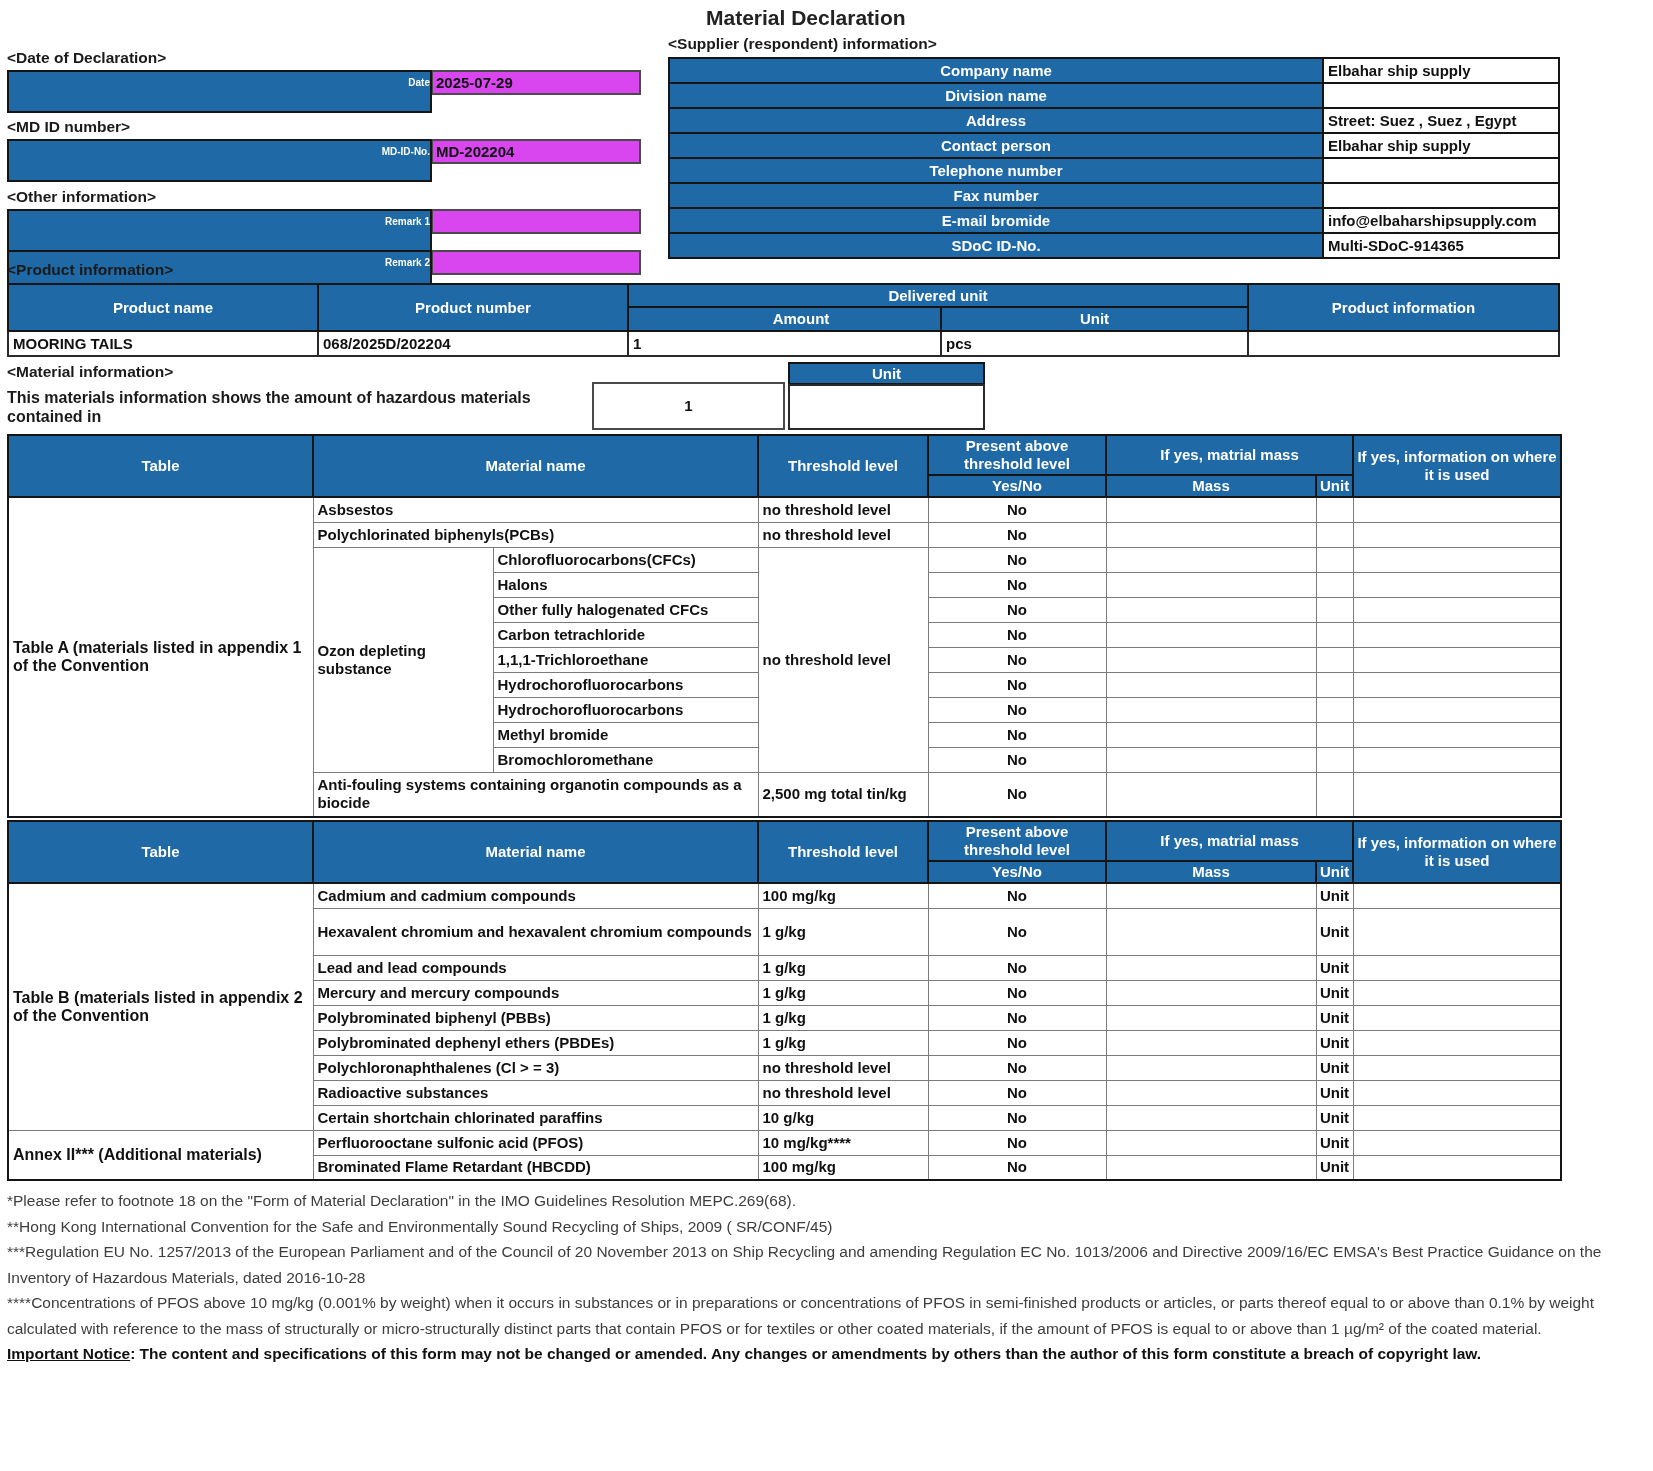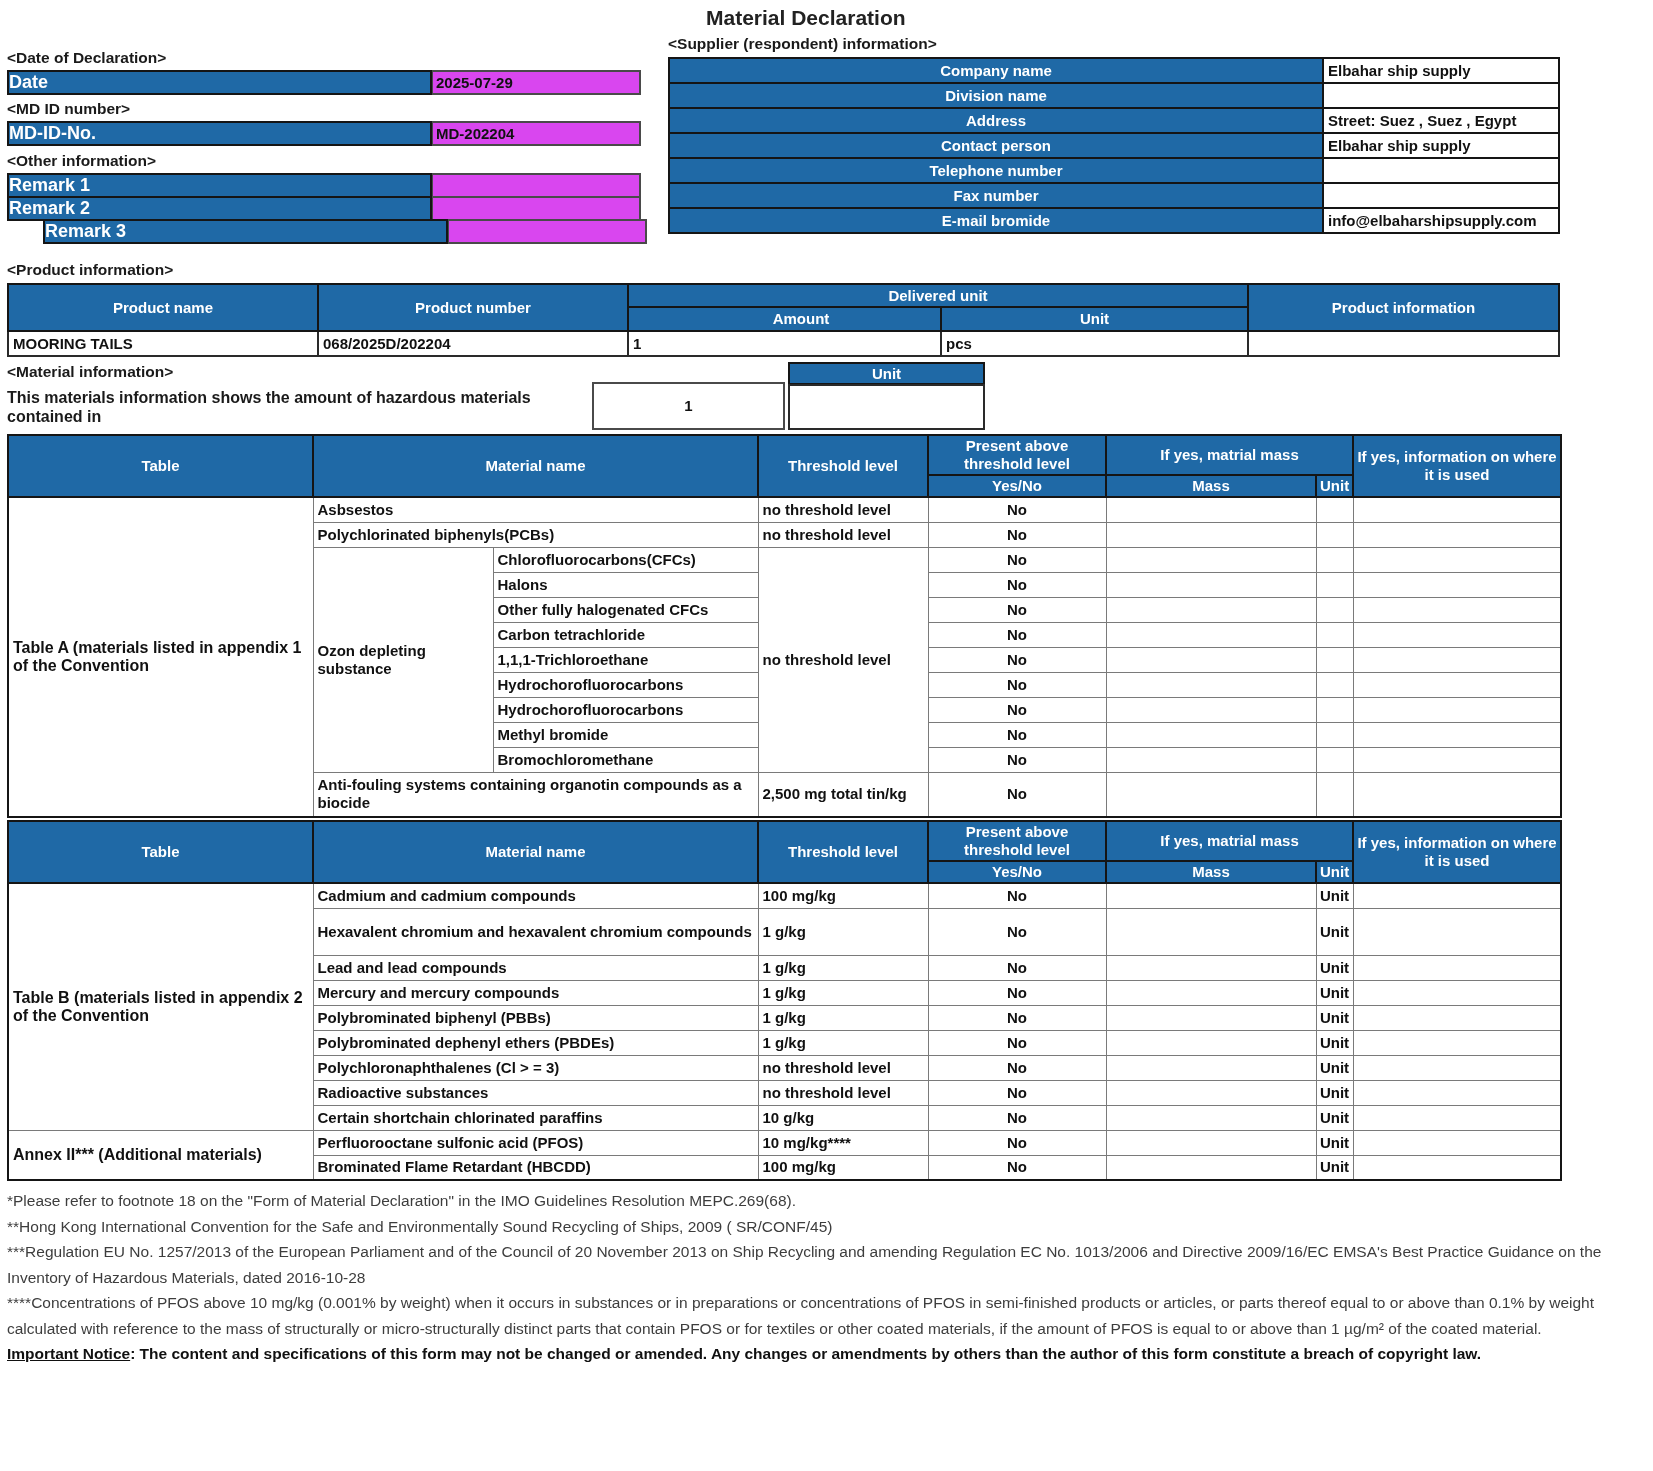--- a/index.html
+++ b/index.html
@@ -7,22 +7,22 @@
   .page {
     position:relative; width:1653px; height:1471px; background:#ffffff;
     font-family:"Liberation Sans", sans-serif; color:#111;
   }
   .title { position:absolute; left:706px; top:6px; font-size:21px; font-weight:bold; color:#222; }
   .sec-label { font-size:15.5px; font-weight:bold; color:#1a1a1a; height:20px; line-height:20px; }
 
   
   .kv-row { display:flex; }
   .kv-label {
-    width:425px; background:#1F69A6; color:#fff; font-weight:bold; font-size:18px;
-    text-align:left; border:2px solid #151515; height:25px; line-height:21px;
+    width:425px; background:#1F69A6; color:#fff; font-weight:bold; font-size:10px;
+    text-align:right; border:2px solid #151515; height:43px; line-height:21px;
   }
   .kv-value {
     width:209px; border:2px solid #4a4a4a; border-left:1px solid #4a4a4a; height:25px;
     font-weight:bold; font-size:15px; line-height:21px; padding-left:3px; color:#111;
     background:#d946ef;
   }
 
   table.grid { border-collapse:collapse; table-layout:fixed; background:#fff; }
   table.grid th {
     background:#1F69A6; color:#fff; font-weight:bold; font-size:15px;
@@ -133,20 +133,24 @@
         <td></td>
       </tr>
       <tr>
         <th>Fax number</th>
         <td></td>
       </tr>
       <tr>
         <th>E-mail bromide</th>
         <td>info@elbaharshipsupply.com</td>
       </tr>
+      <tr>
+        <th>SDoC ID-No.</th>
+        <td>Multi-SDoC-914365</td>
+      </tr>
     </tbody>
       </table>
   </div>
 
   <div class="abs" style="left:7px; top:260px; width:1553px;">
     <div class="sec-label">&lt;Product information&gt;</div>
     <table class="grid outer product" style="width:1551px; margin-top:3px;">
       <colgroup>
           <col style="width:310px">
           <col style="width:310px">

